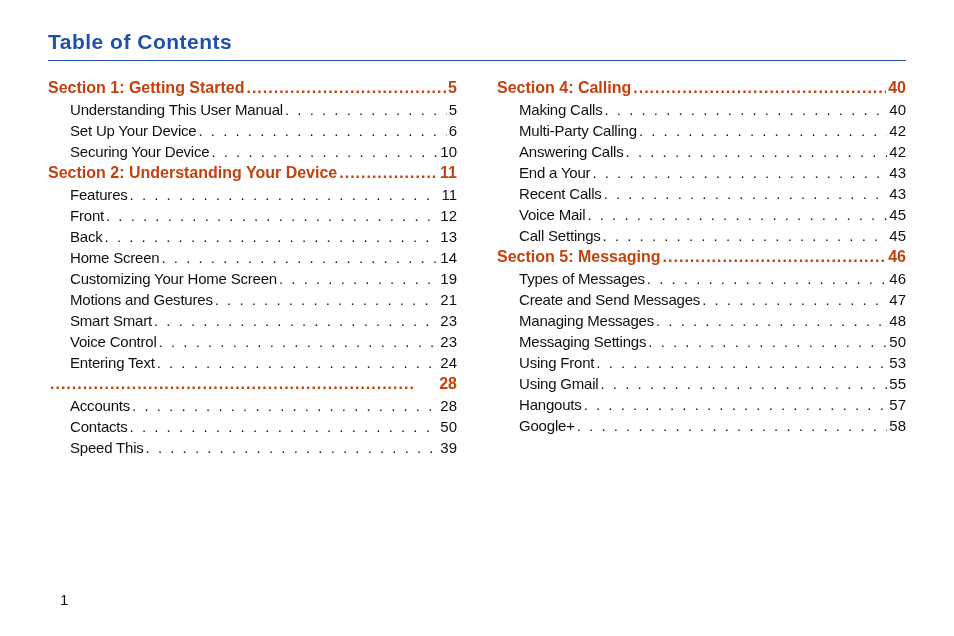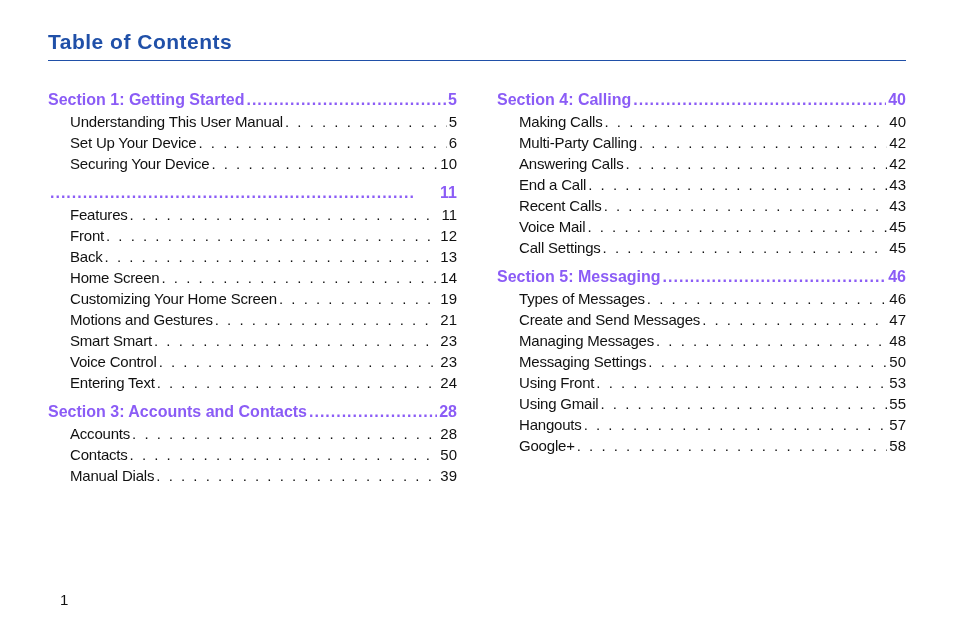--- a/index.html
+++ b/index.html
@@ -28,24 +28,24 @@
     display: flex;
     gap: 40px;
   }
   .col {
     flex: 1;
     min-width: 0;
   }
   .section-head {
     display: flex;
     align-items: center;
-    color: #8b5cf6;
+    color: #c2410c;
     font-weight: 700;
     font-size: 16px;
-    margin-top: 12px;
+    margin-top: 0;
     margin-bottom: 4px;
     white-space: nowrap;
   }
   .section-head .label { flex: 0 0 auto; }
   .section-head .dots {
     flex: 1 1 auto;
     overflow: hidden;
     letter-spacing: 1px;
     margin: 0 2px;
     font-weight: 700;
@@ -102,20 +102,21 @@
         <span class="dots">. . . . . . . . . . . . . . . . . . . . . . . . . . . . . . . . . . . . . . . . . . . . . . . . . . . . . . . . . . . .</span>
         <span class="pg">6</span>
       </div>
     <div class="entry">
         <span class="label">Securing Your Device</span>
         <span class="dots">. . . . . . . . . . . . . . . . . . . . . . . . . . . . . . . . . . . . . . . . . . . . . . . . . . . . . . . . . . . .</span>
         <span class="pg">10</span>
       </div>
 
     <div class="section-head">
+      <span class="label">Section 2:  Understanding Your Device</span>
       <span class="dots">...................................................................</span>
       <span class="pg">11</span>
     </div>
     <div class="entry">
         <span class="label">Features</span>
         <span class="dots">. . . . . . . . . . . . . . . . . . . . . . . . . . . . . . . . . . . . . . . . . . . . . . . . . . . . . . . . . . . .</span>
         <span class="pg">11</span>
       </div>
     <div class="entry">
         <span class="label">Front</span>
@@ -152,36 +153,35 @@
         <span class="dots">. . . . . . . . . . . . . . . . . . . . . . . . . . . . . . . . . . . . . . . . . . . . . . . . . . . . . . . . . . . .</span>
         <span class="pg">23</span>
       </div>
     <div class="entry">
         <span class="label">Entering Text</span>
         <span class="dots">. . . . . . . . . . . . . . . . . . . . . . . . . . . . . . . . . . . . . . . . . . . . . . . . . . . . . . . . . . . .</span>
         <span class="pg">24</span>
       </div>
 
     <div class="section-head">
-      <span class="label">Section 3:  Accounts and Contacts</span>
       <span class="dots">...................................................................</span>
       <span class="pg">28</span>
     </div>
     <div class="entry">
         <span class="label">Accounts</span>
         <span class="dots">. . . . . . . . . . . . . . . . . . . . . . . . . . . . . . . . . . . . . . . . . . . . . . . . . . . . . . . . . . . .</span>
         <span class="pg">28</span>
       </div>
     <div class="entry">
         <span class="label">Contacts</span>
         <span class="dots">. . . . . . . . . . . . . . . . . . . . . . . . . . . . . . . . . . . . . . . . . . . . . . . . . . . . . . . . . . . .</span>
         <span class="pg">50</span>
       </div>
     <div class="entry">
-        <span class="label">Manual Dials</span>
+        <span class="label">Speed This</span>
         <span class="dots">. . . . . . . . . . . . . . . . . . . . . . . . . . . . . . . . . . . . . . . . . . . . . . . . . . . . . . . . . . . .</span>
         <span class="pg">39</span>
       </div>
 
   </div>
 
   <div class="col">
 
     <div class="section-head">
       <span class="label">Section 4:  Calling</span>
@@ -197,21 +197,21 @@
         <span class="label">Multi-Party Calling</span>
         <span class="dots">. . . . . . . . . . . . . . . . . . . . . . . . . . . . . . . . . . . . . . . . . . . . . . . . . . . . . . . . . . . .</span>
         <span class="pg">42</span>
       </div>
     <div class="entry">
         <span class="label">Answering Calls</span>
         <span class="dots">. . . . . . . . . . . . . . . . . . . . . . . . . . . . . . . . . . . . . . . . . . . . . . . . . . . . . . . . . . . .</span>
         <span class="pg">42</span>
       </div>
     <div class="entry">
-        <span class="label">End a Call</span>
+        <span class="label">End a Your</span>
         <span class="dots">. . . . . . . . . . . . . . . . . . . . . . . . . . . . . . . . . . . . . . . . . . . . . . . . . . . . . . . . . . . .</span>
         <span class="pg">43</span>
       </div>
     <div class="entry">
         <span class="label">Recent Calls</span>
         <span class="dots">. . . . . . . . . . . . . . . . . . . . . . . . . . . . . . . . . . . . . . . . . . . . . . . . . . . . . . . . . . . .</span>
         <span class="pg">43</span>
       </div>
     <div class="entry">
         <span class="label">Voice Mail</span>

